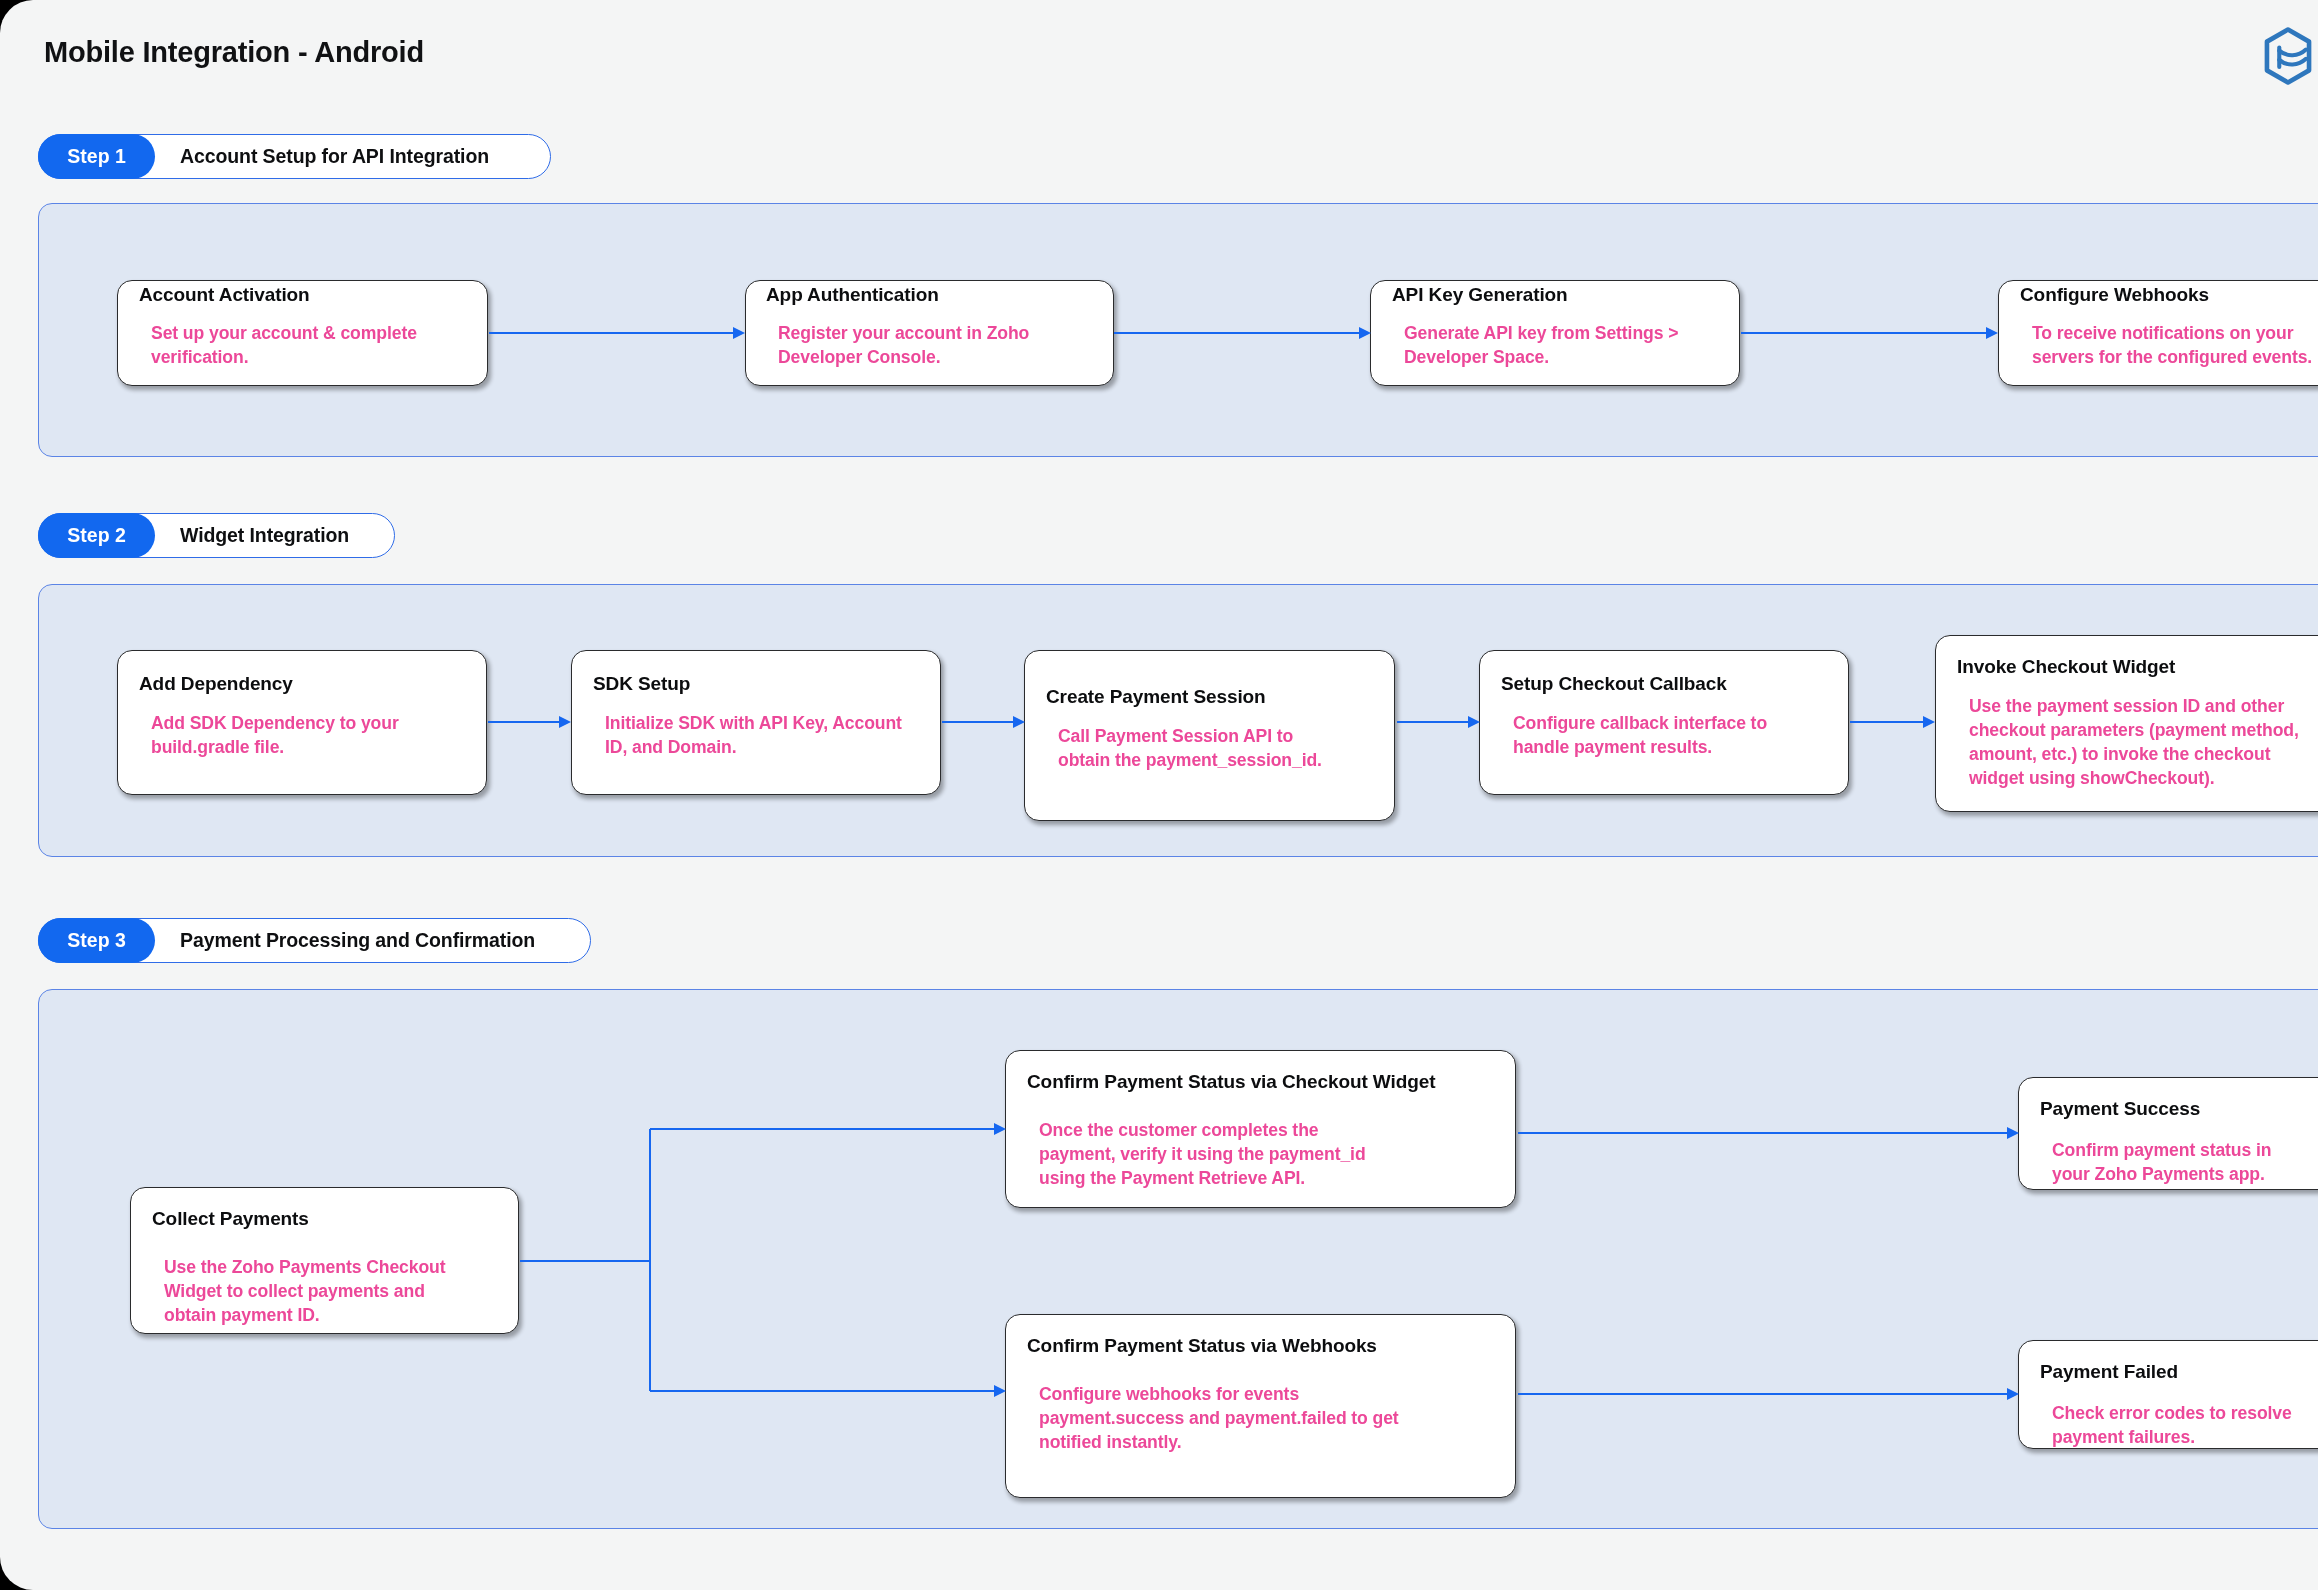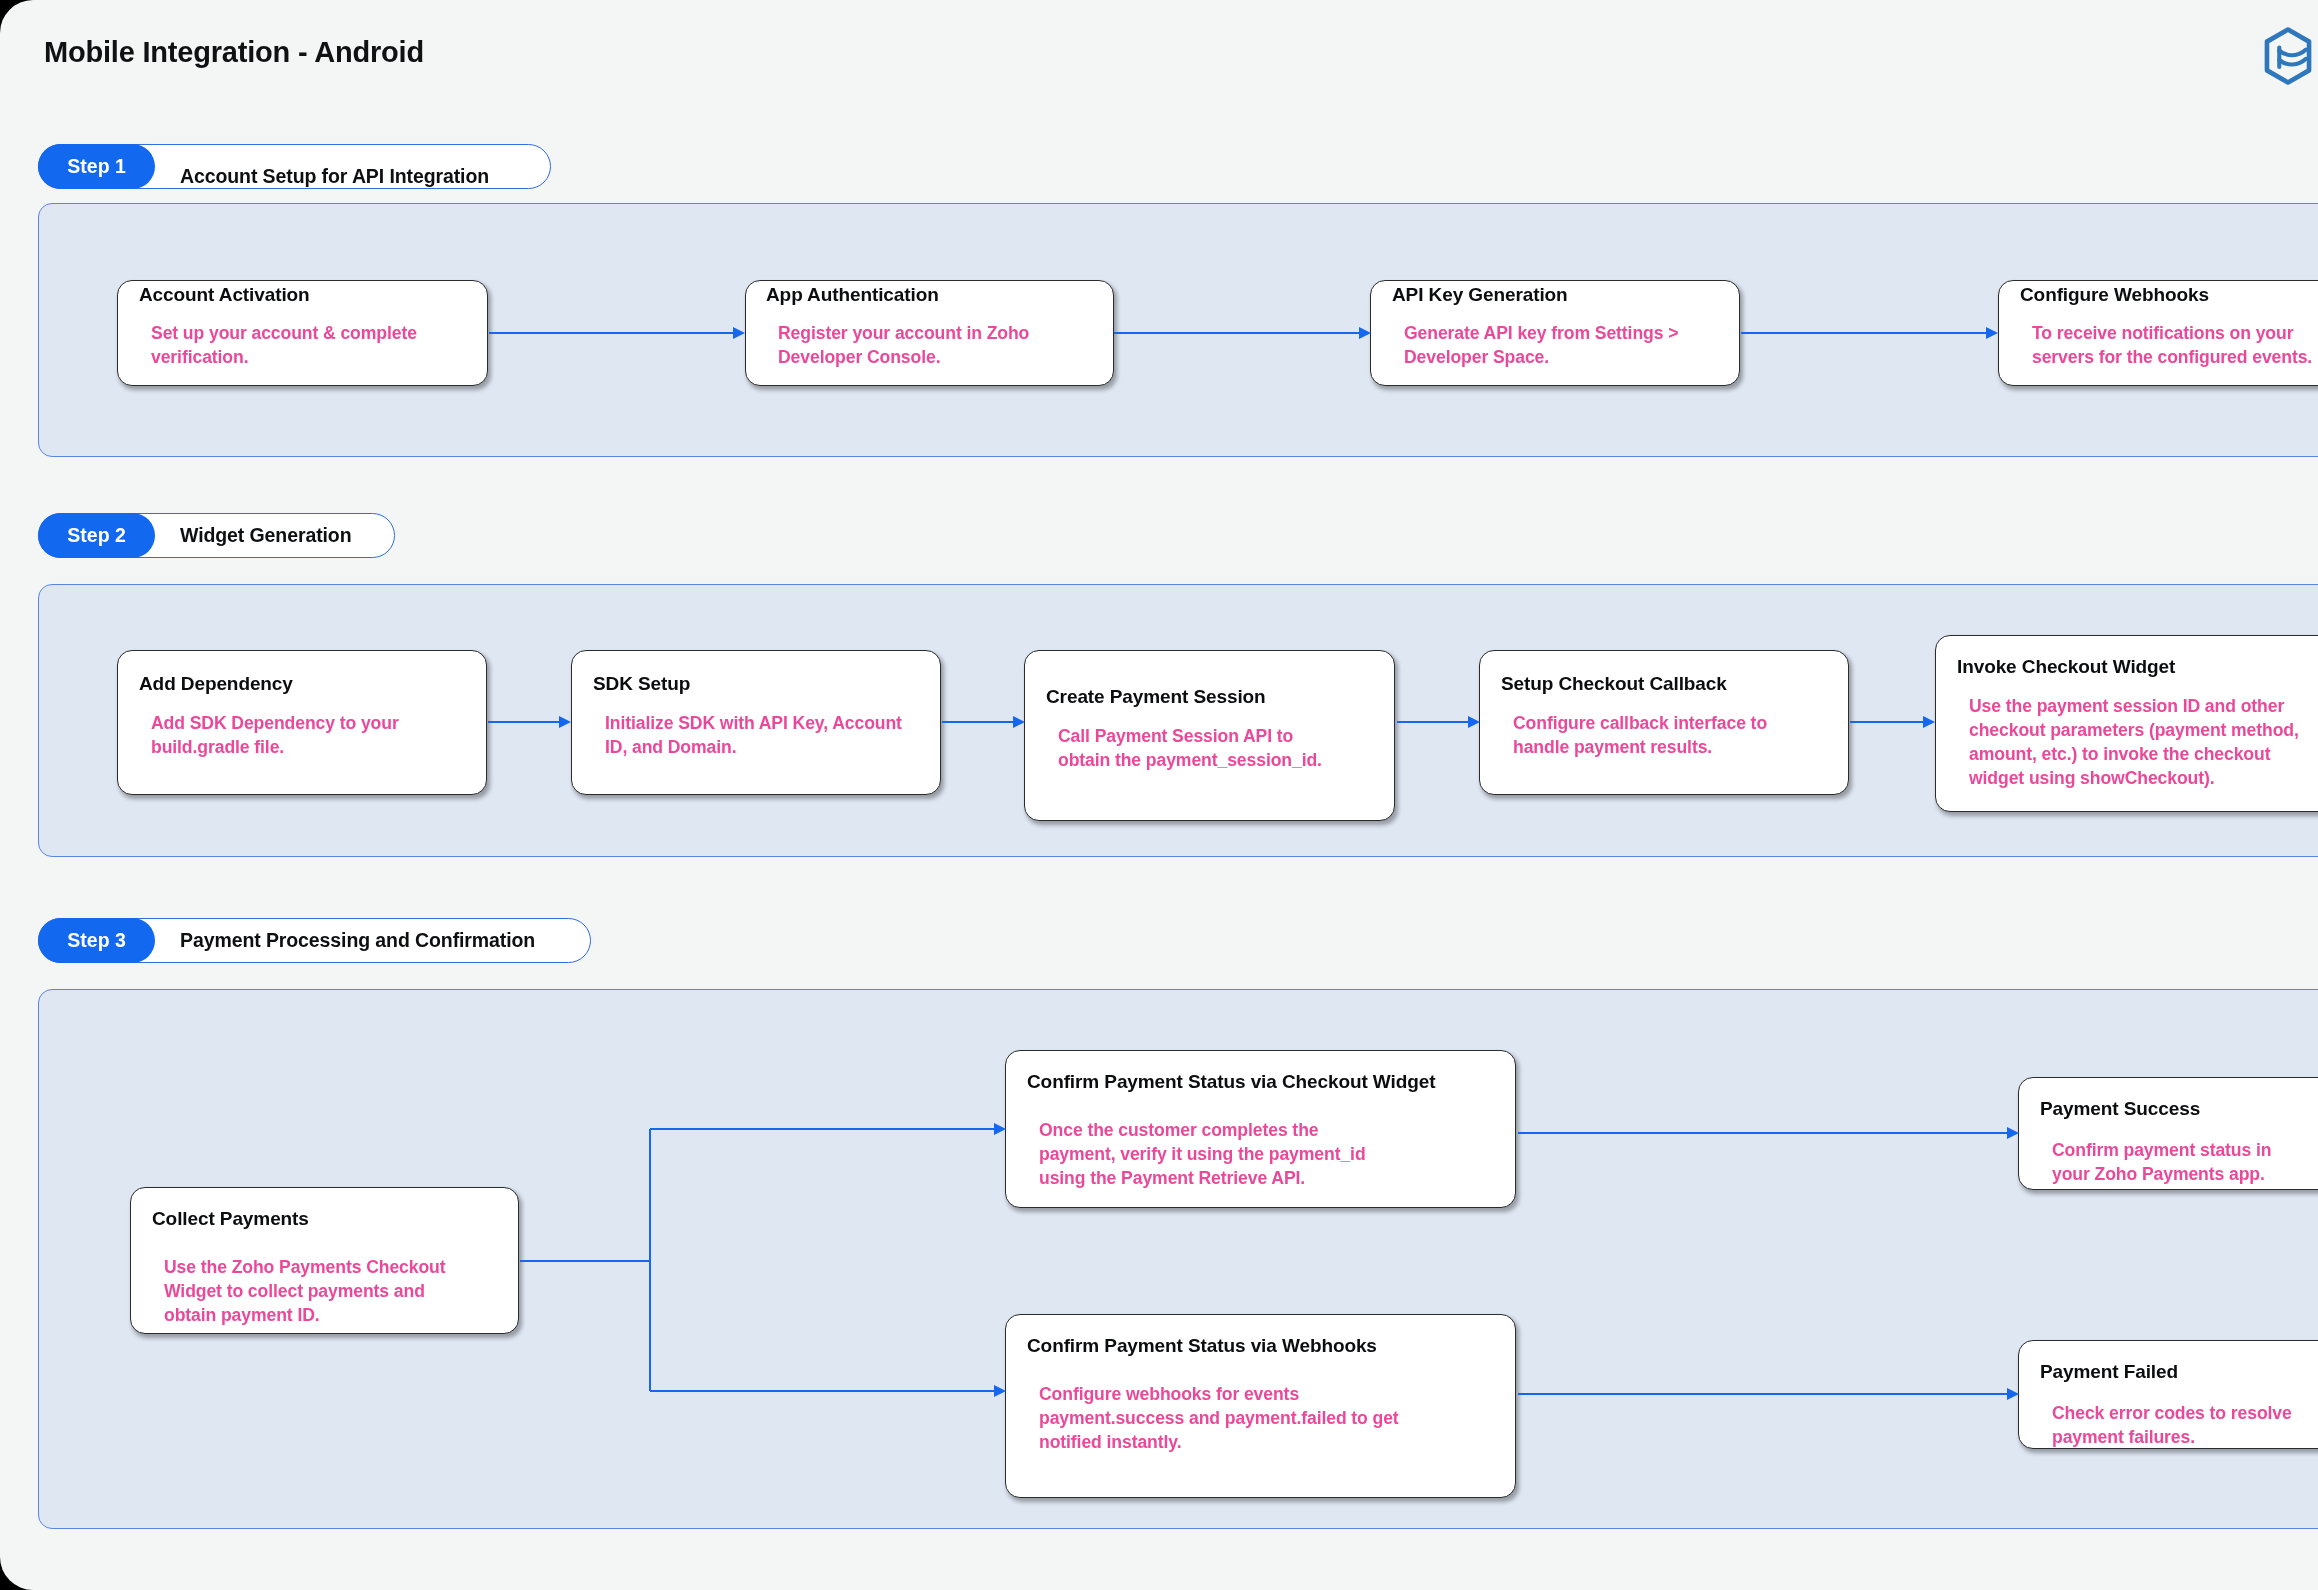--- a/index.html
+++ b/index.html
@@ -24,21 +24,21 @@
   .step-badge{
     position:absolute; left:-0.9px; top:-0.9px; bottom:-0.9px; width:117px;
     background:#1268ef; border-radius:28px;
     display:flex; align-items:center; justify-content:center;
     color:#fff; font-size:19.5px; font-weight:700;
   }
   .step-label{
     margin-left:141px; padding-right:32px;
     font-size:19.5px; font-weight:700; color:#0e0f11; letter-spacing:-0.1px; white-space:nowrap;
   }
-  .pill-1{left:38px; top:144px; width:513px;align-items:flex-end;}
+  .pill-1{left:38px; top:134px; width:513px;}
   .pill-2{left:38px; top:513px; width:357px;}
   .pill-3{left:38px; top:918px; width:553px;}
   
   .panel{
     position:absolute; left:38px; width:2427px; box-sizing:border-box;
     background:#dfe7f3; border:1.4px solid #5b84e6; border-radius:14px;
   }
   .panel-1{top:203px; height:254px;}
   .panel-2{top:584px; height:273px;}
   .panel-3{top:989px; height:540px;}
@@ -134,21 +134,21 @@
   <div class="node n-r1c4">
     <div class="node-title">Configure Webhooks</div>
     <p class="node-desc mw700">To receive notifications on your servers for the configured events.</p>
   </div>
   <div class="hline head a-r1-1"></div>
   <div class="hline head a-r1-2"></div>
   <div class="hline head a-r1-3"></div>
 
   <div class="step-pill pill-2">
     <span class="step-badge">Step 2</span>
-    <span class="step-label">Widget Generation</span>
+    <span class="step-label">Widget Integration</span>
   </div>
   <div class="panel panel-2"></div>
 
   <div class="node n-r2c1">
     <div class="node-title">Add Dependency</div>
     <p class="node-desc">Add SDK Dependency to your build.gradle file.</p>
   </div>
   <div class="node n-r2c2">
     <div class="node-title">SDK Setup</div>
     <p class="node-desc mw660">Initialize SDK with API Key, Account ID, and Domain.</p>

